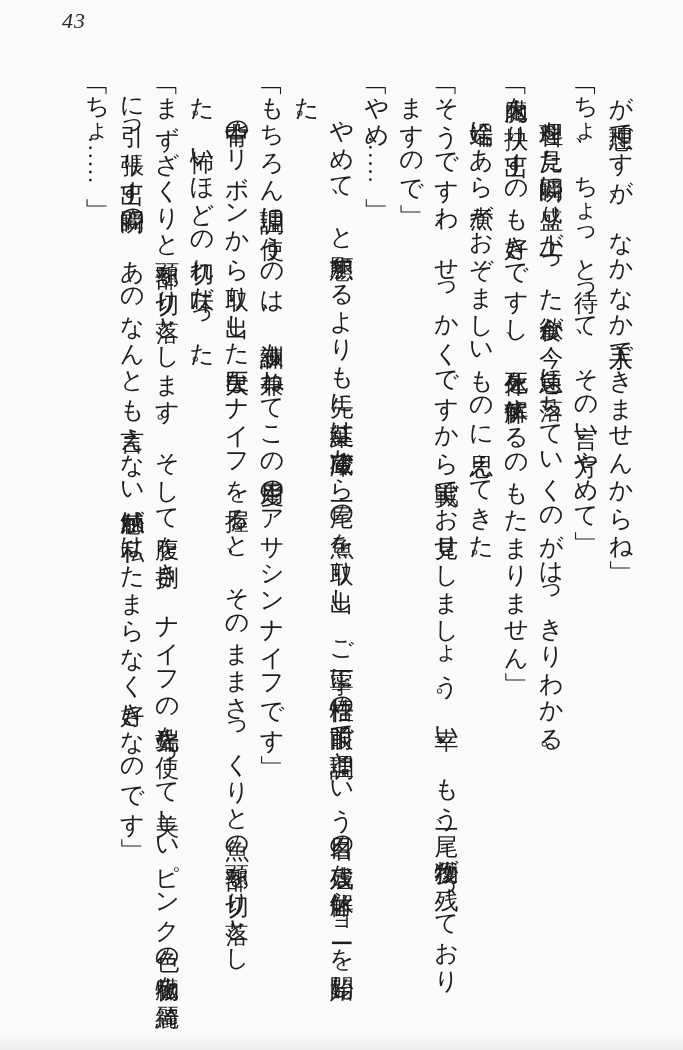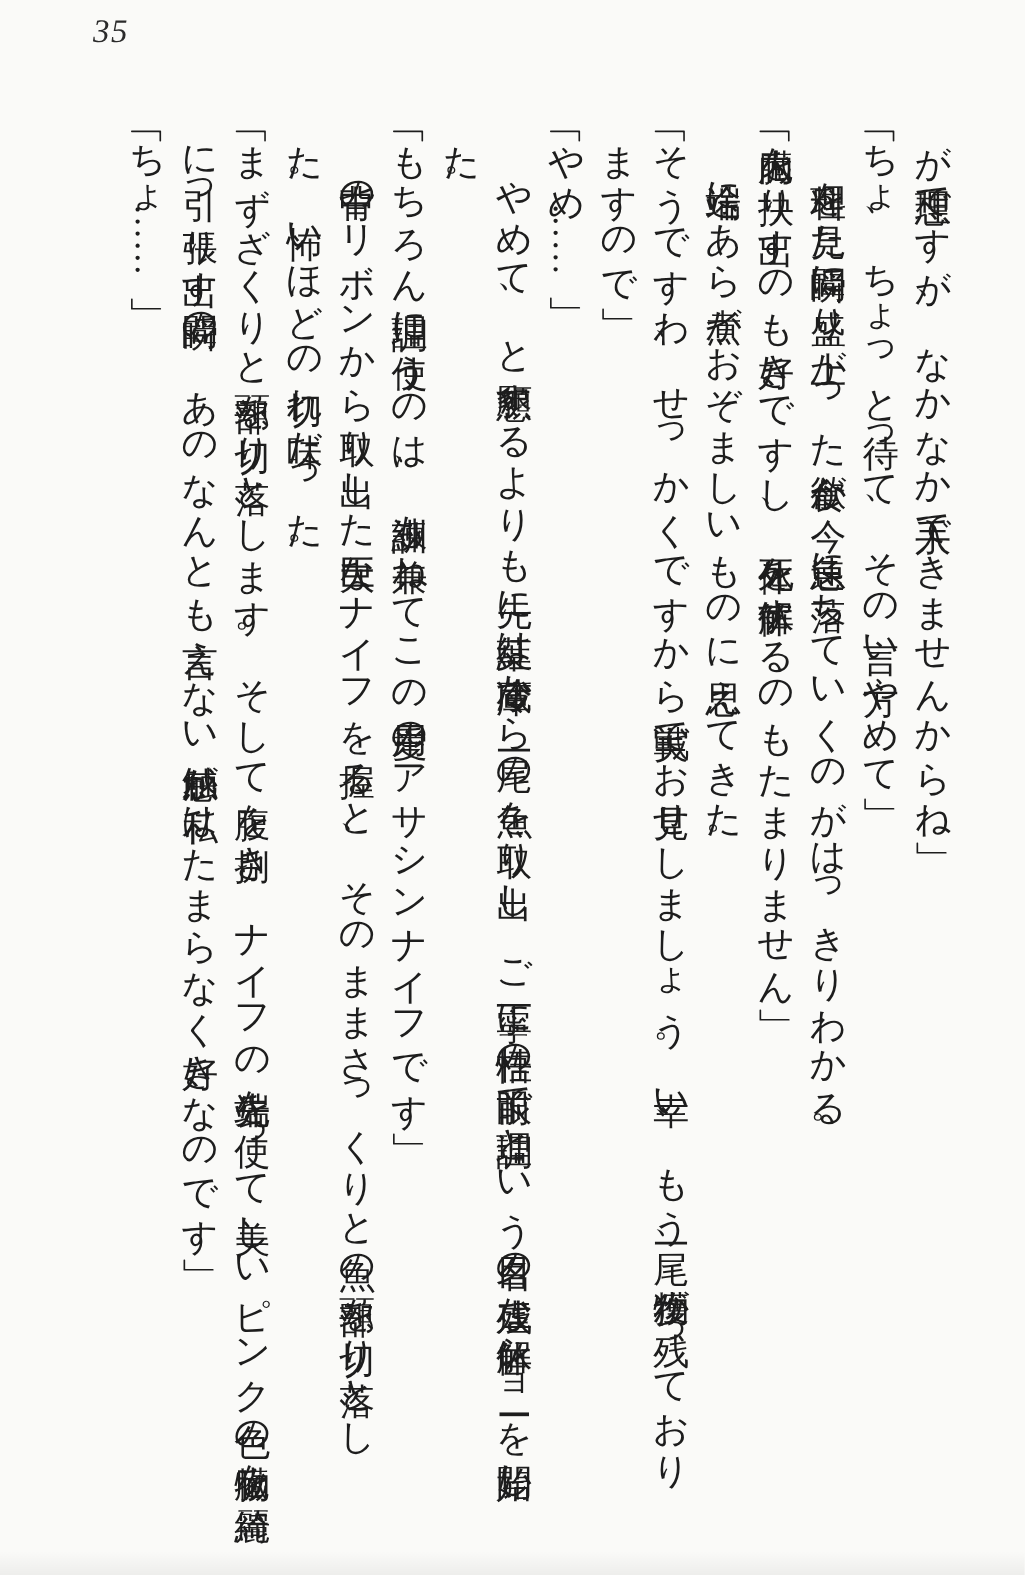--- a/index.html
+++ b/index.html
@@ -56,21 +56,21 @@
   }
   .text-block p.indent {
     text-indent: 1em;
   }
 </style>
 </head>
 <body>
 
 <div class="page">
 
-  <div class="page-number">35</div>
+  <div class="page-number">43</div>
 
   <div class="text-block">
     <p>が理想ですが、なかなか入手できませんからね」</p>
     <p>「ちょ、ちょっと待って、その言い方やめて」</p>
     <p class="indent">料理を見た瞬間に盛り上がった食欲が今、急速に落ちていくのがはっきりわかる。</p>
     <p>「内臓を抉り出すのも好きですし、死体を解体するのもたまりません」</p>
     <p class="indent">途端にあら煮がおぞましいものに思えてきた。</p>
     <p>「そうですわ、せっかくですから実戦でお見せしましょう。幸い、もう一尾、獲物が残っておりますので」</p>
     <p>「やめ……」</p>
     <p class="indent">やめて、と懇願するよりも先に紅葉は冷蔵庫から一尾の魚を取り出し、ご丁寧に桂悟の眼前で調理という名目の残虐な解体ショーを開始した。</p>

